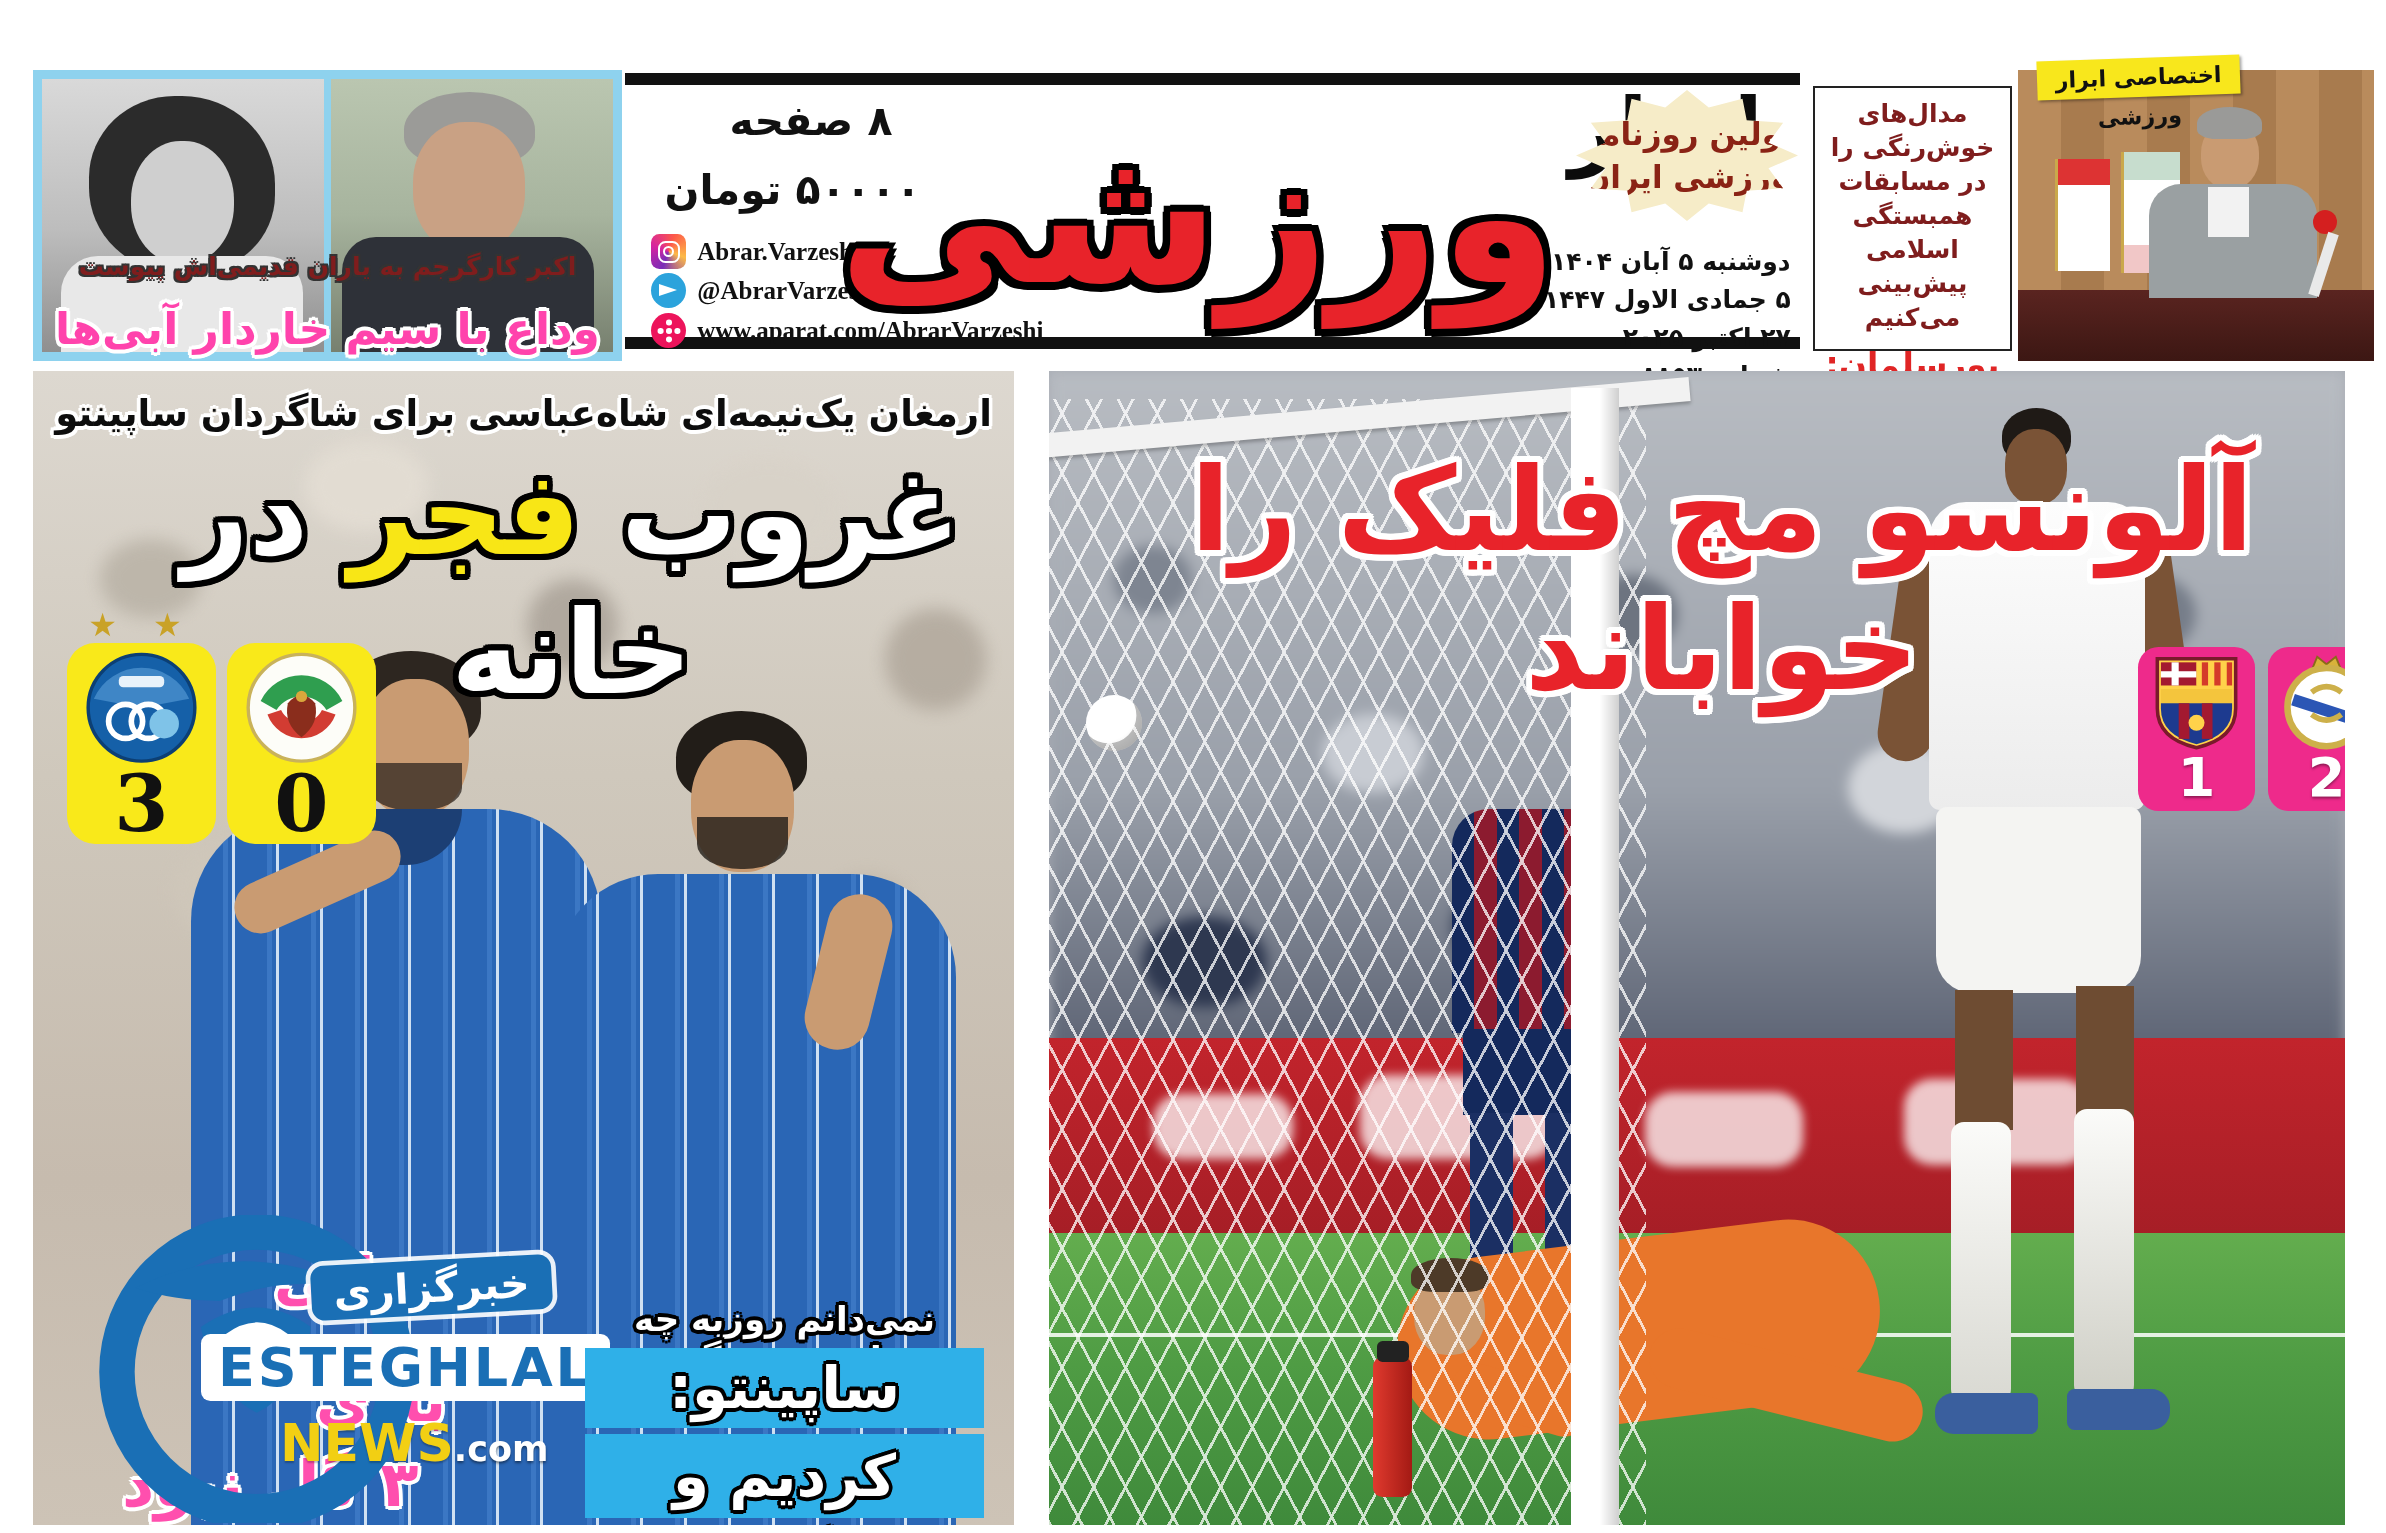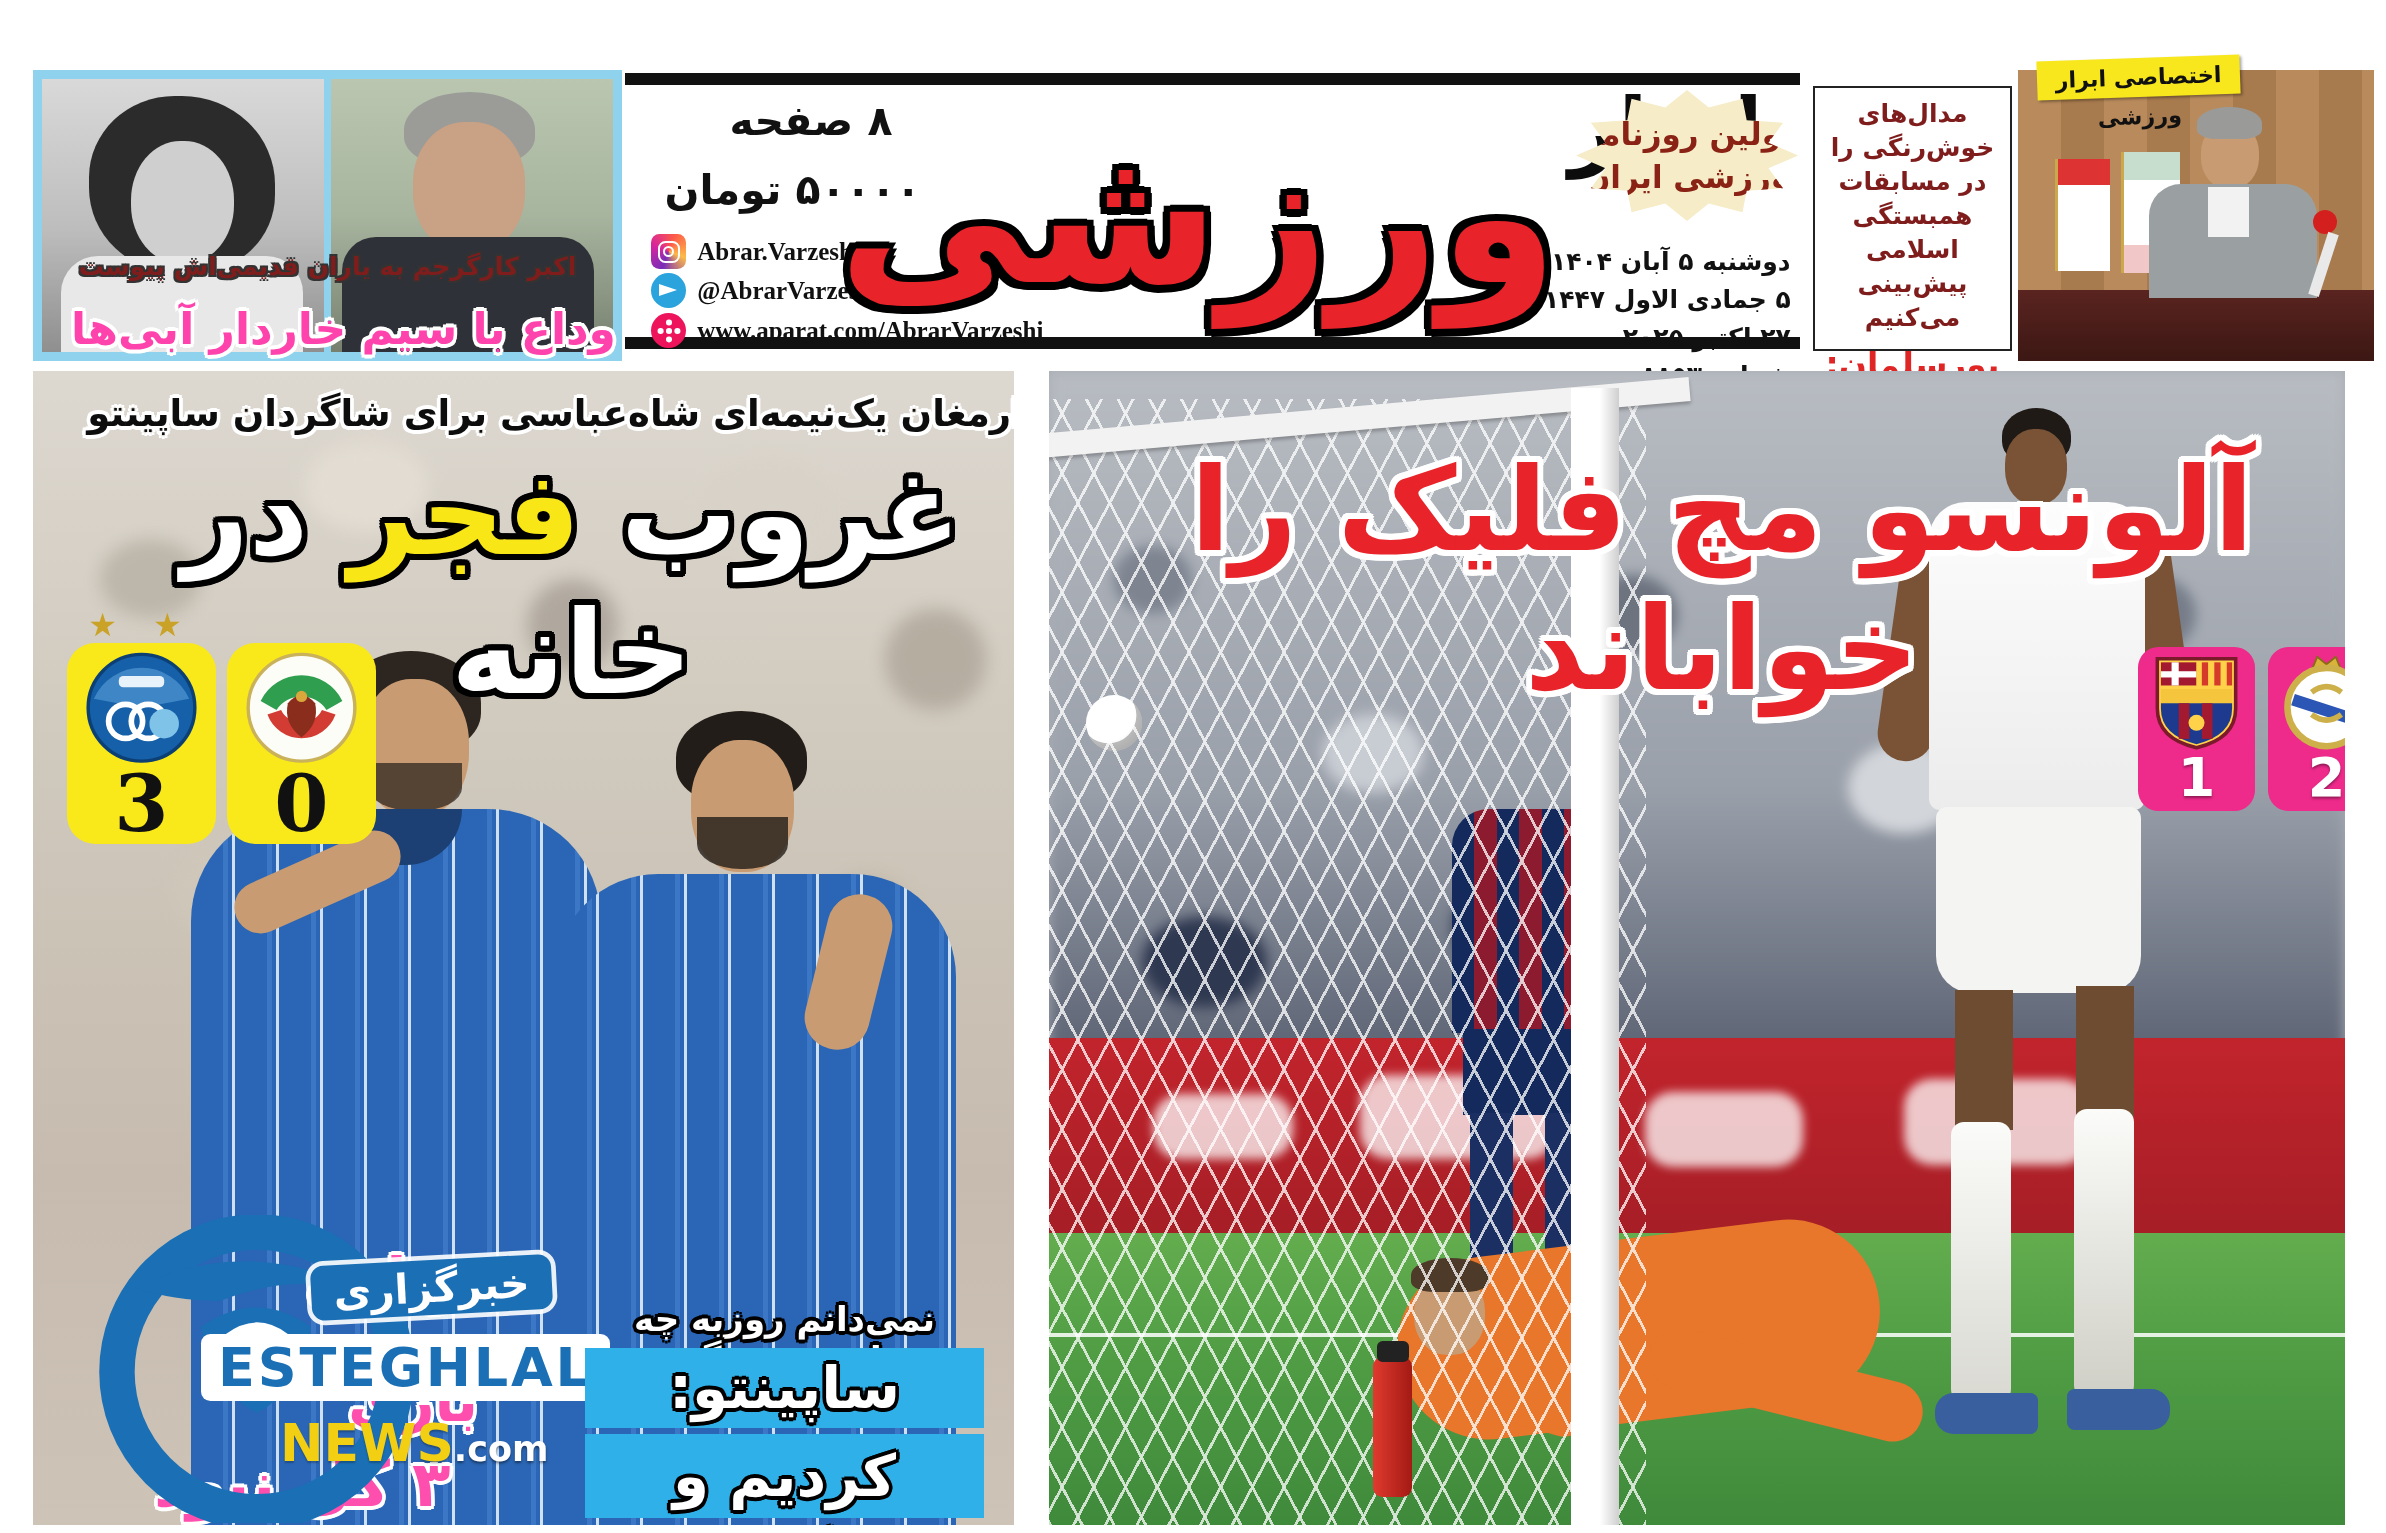--- a/index.html
+++ b/index.html
@@ -13,21 +13,21 @@
     -5.6px 0 0 #000,5.6px 0 0 #000,0 -5.6px 0 #000,0 5.6px 0 #000,
     -2.8px -5.6px 0 #000,2.8px -5.6px 0 #000,-2.8px 5.6px 0 #000,2.8px 5.6px 0 #000,
     -5.6px -2.8px 0 #000,5.6px -2.8px 0 #000,-5.6px 2.8px 0 #000,5.6px 2.8px 0 #000;margin-left:48px;}
   .o-black-sm{text-shadow:-2.8px -2.8px 0 #000,2.8px -2.8px 0 #000,-2.8px 2.8px 0 #000,2.8px 2.8px 0 #000,
     -3.7px 0 0 #000,3.7px 0 0 #000,0 -3.7px 0 #000,0 3.7px 0 #000;}
   .o-white{text-shadow:-4.7px -4.7px 0 #fff,4.7px -4.7px 0 #fff,-4.7px 4.7px 0 #fff,4.7px 4.7px 0 #fff,
     -5.6px 0 0 #fff,5.6px 0 0 #fff,0 -5.6px 0 #fff,0 5.6px 0 #fff,
     -2.8px -5.6px 0 #fff,2.8px -5.6px 0 #fff,-2.8px 5.6px 0 #fff,2.8px 5.6px 0 #fff,
     -5.6px -2.8px 0 #fff,5.6px -2.8px 0 #fff,-5.6px 2.8px 0 #fff,5.6px 2.8px 0 #fff;}
   .o-white-sm{text-shadow:-2.8px -2.8px 0 #fff,2.8px -2.8px 0 #fff,-2.8px 2.8px 0 #fff,2.8px 2.8px 0 #fff,
-    -3.7px 0 0 #fff,3.7px 0 0 #fff,0 -3.7px 0 #fff,0 3.7px 0 #fff;margin-left:32px;}
+    -3.7px 0 0 #fff,3.7px 0 0 #fff,0 -3.7px 0 #fff,0 3.7px 0 #fff;}
   
   .green-strip{left:0;top:13px;width:2373px;height:43px;font-size:29px;font-weight:bold;
     color:#2fa84f;text-align:right;line-height:43px;}
   .obit-frame{left:33px;top:70px;width:589px;height:291px;background:#8ed2ee;padding:9.3px;box-sizing:border-box;}
   .obit-photos{position:relative;width:100%;height:100%;display:flex;gap:7.5px;background:#8ed2ee;}
   .obit-photo{flex:1;position:relative;overflow:hidden;}
   .logo-box{left:625px;top:73px;width:1175px;height:276px;background:#fff;}
   .black-bar{left:0;width:100%;height:12px;background:#111;}
   .meta-line{font-size:41px;font-weight:bold;color:#111;}
   .social-row{position:absolute;display:flex;align-items:center;gap:11.2px;height:37px;}

